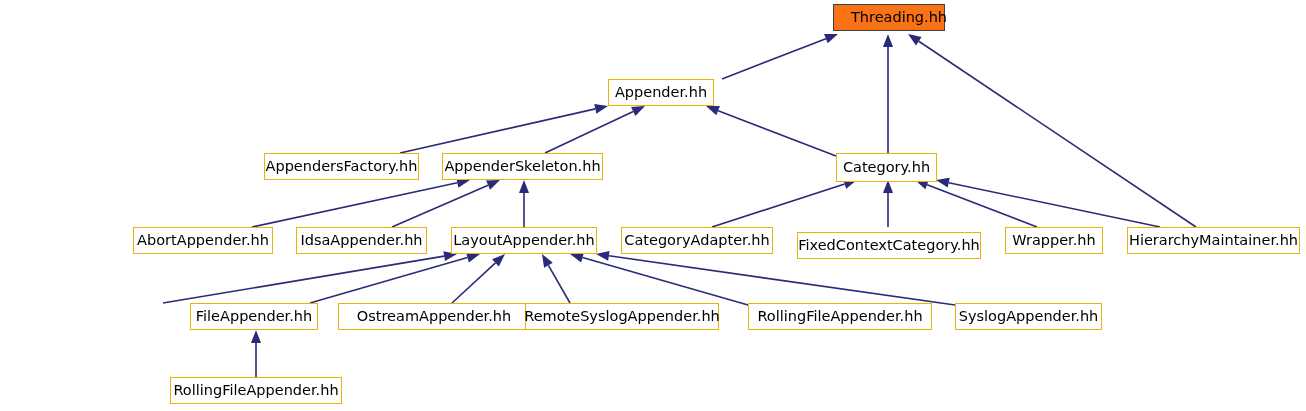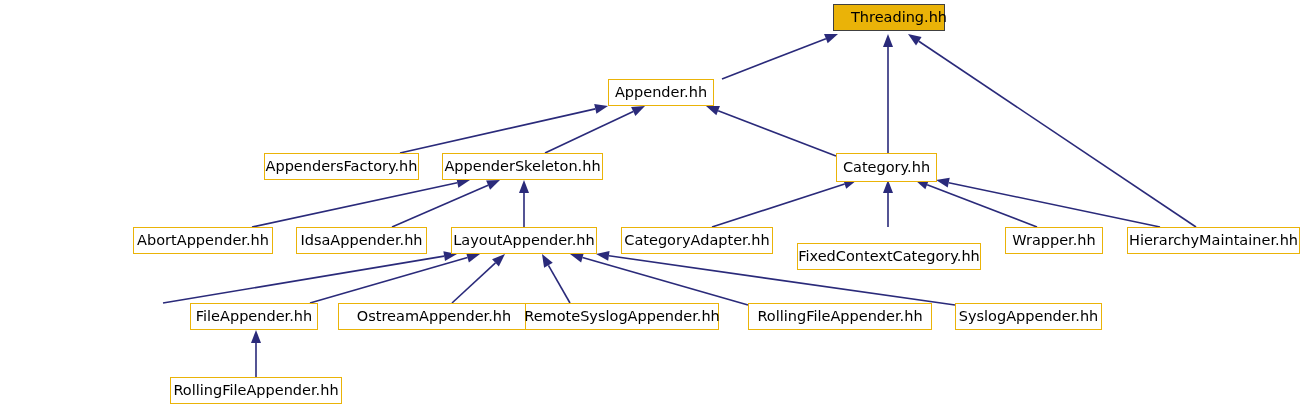--- a/index.html
+++ b/index.html
@@ -33,21 +33,21 @@
     font-size: 14.5px;
     line-height: 1;
     display: flex;
     align-items: center;
     justify-content: center;
     white-space: nowrap;
     letter-spacing: 0px;
     z-index: 3;
   }
   .node.highlight {
-    background: #eab308;
+    background: #f97316;
     border: 1px solid #404040;
     padding-left: 20px;
   }
   .node-label {
     display: block;
     padding: 0 4px;
   }
 </style>
 </head>
 <body>
@@ -155,21 +155,21 @@
     </div>
     <div class="node" style="left: 296px; top: 227px; width: 131px; height: 27px;">
       <span class="node-label">IdsaAppender.hh</span>
     </div>
     <div class="node" style="left: 451px; top: 227px; width: 146px; height: 27px;">
       <span class="node-label">LayoutAppender.hh</span>
     </div>
     <div class="node" style="left: 621px; top: 227px; width: 152px; height: 27px;">
       <span class="node-label">CategoryAdapter.hh</span>
     </div>
-    <div class="node" style="left: 797px; top: 243px; width: 184px; height: 27px;">
+    <div class="node" style="left: 797px; top: 232px; width: 184px; height: 27px;">
       <span class="node-label">FixedContextCategory.hh</span>
     </div>
     <div class="node" style="left: 1005px; top: 227px; width: 98px; height: 27px;">
       <span class="node-label">Wrapper.hh</span>
     </div>
     <div class="node" style="left: 1127px; top: 227px; width: 173px; height: 27px;">
       <span class="node-label">HierarchyMaintainer.hh</span>
     </div>
     <div class="node" style="left: 190px; top: 303px; width: 128px; height: 27px;">
       <span class="node-label">FileAppender.hh</span>

